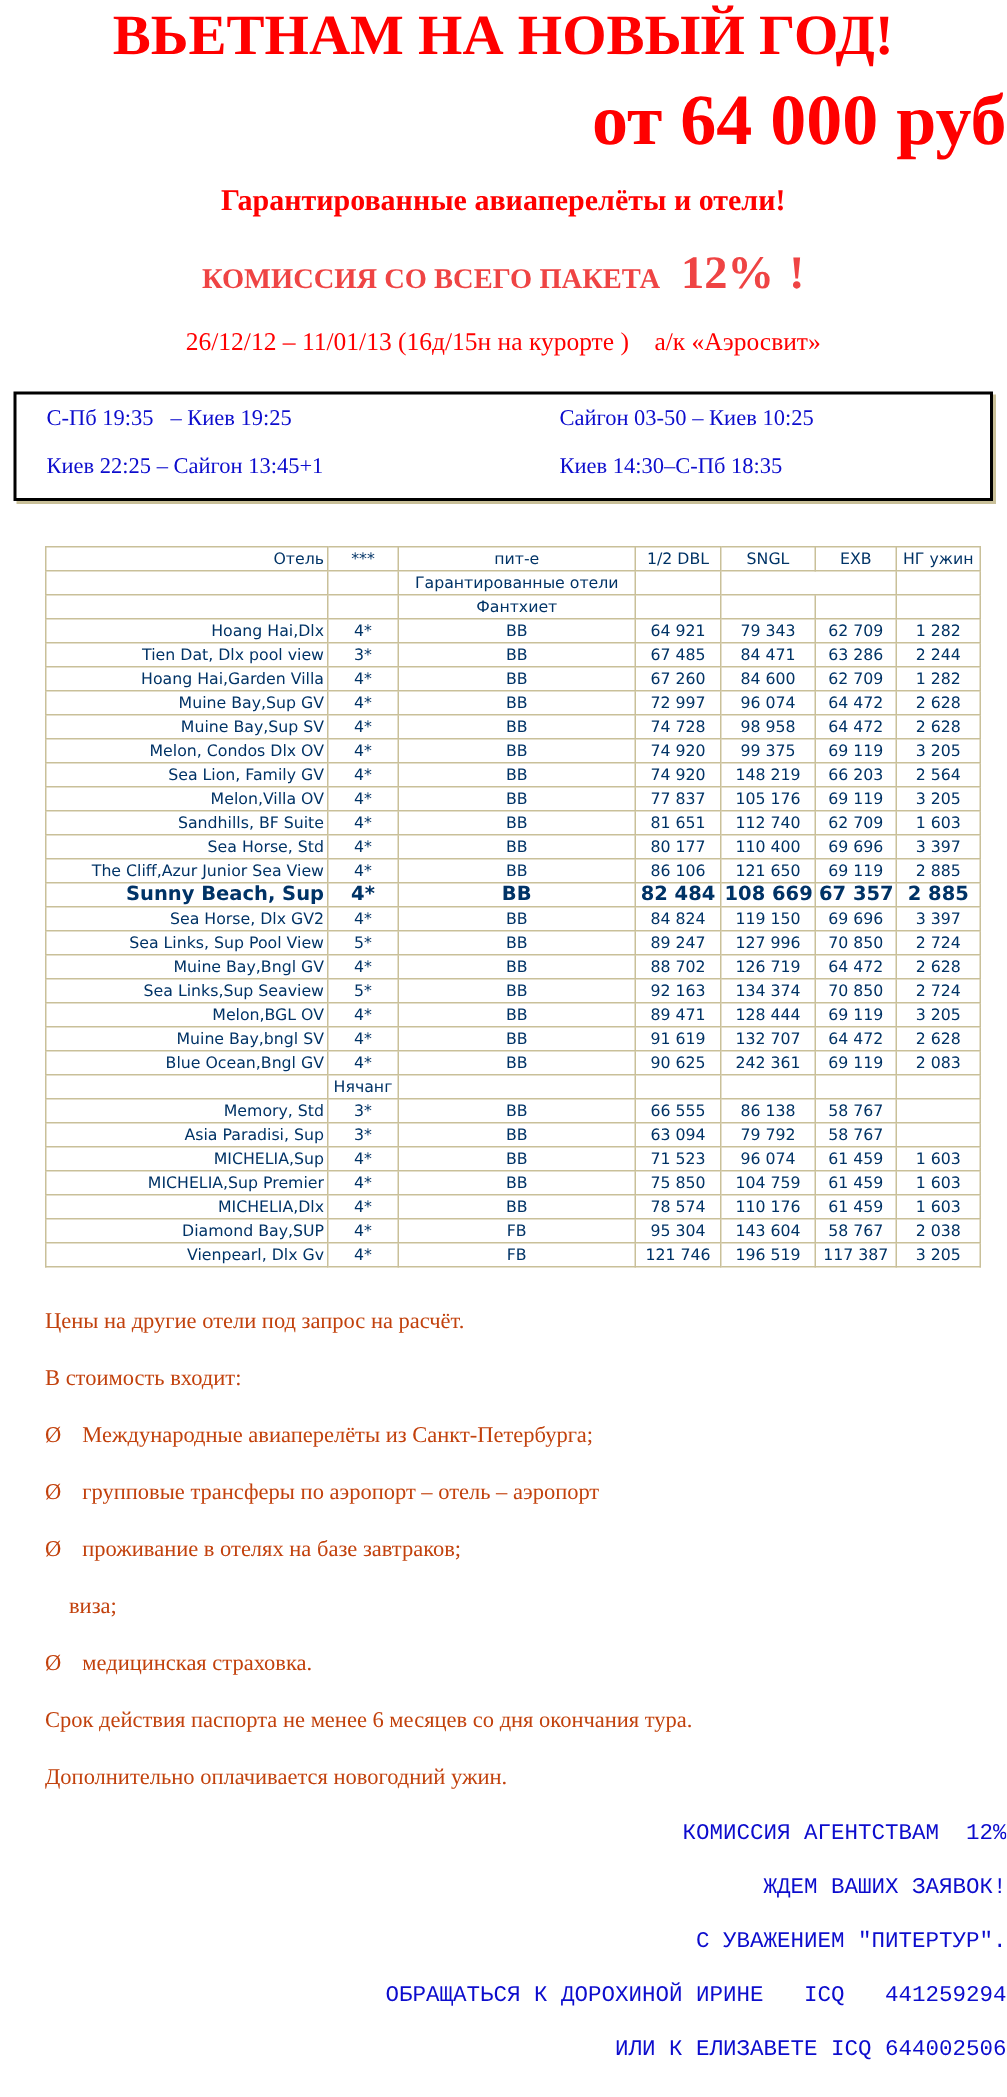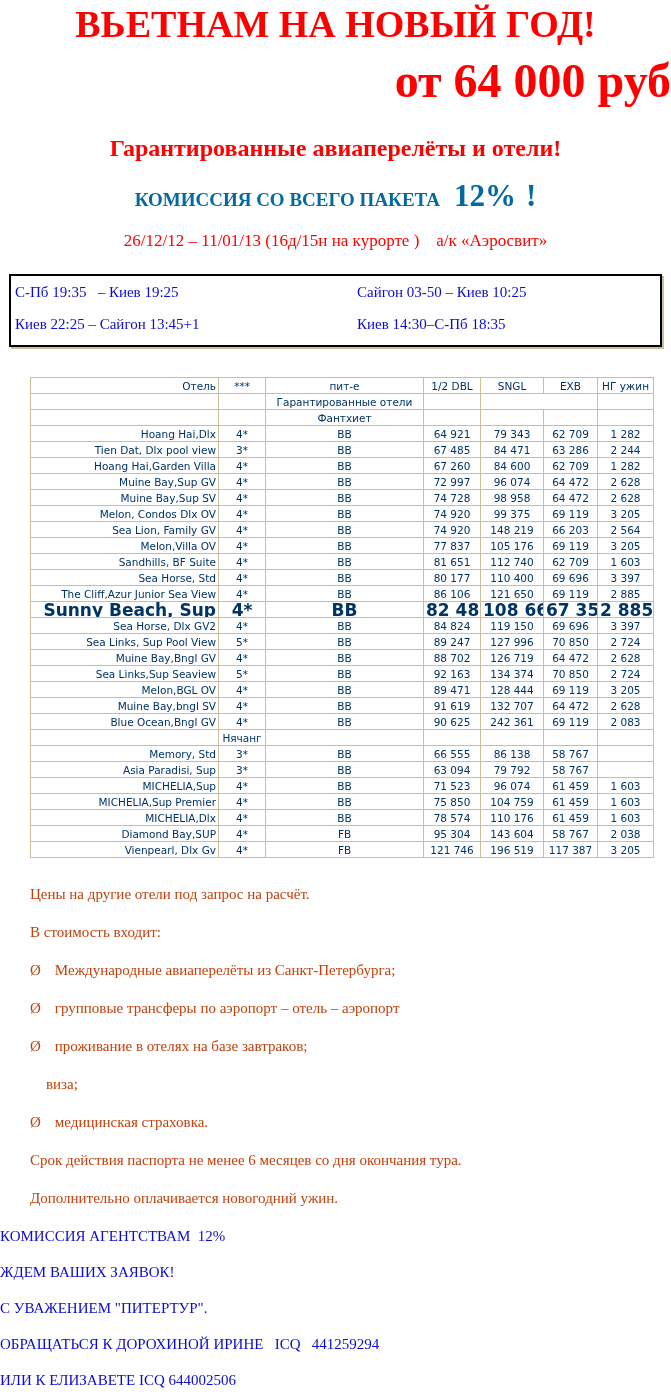--- a/index.html
+++ b/index.html
@@ -2,55 +2,55 @@
 <html><head>
 <meta charset="utf-8">
 <style>
   html,body{margin:0;padding:0;background:#ffffff;}
   .page{width:671px;background:#ffffff;overflow:hidden;}
 
   .title{margin-top:2px;text-align:center;color:#ff0000;
     font-family:"Liberation Serif",serif;font-weight:bold;font-size:38px;line-height:44px;}
   .price{margin-top:14px;text-align:right;color:#ff0000;
     font-family:"Liberation Serif",serif;font-weight:bold;font-size:48px;line-height:42px;}
-  .subtitle{margin-top:34px;text-align:center;color:#ff0000;
-    font-family:"Liberation Serif",serif;font-weight:bold;font-size:24px;line-height:24px;}
-  .commission{margin-top:18px;text-align:center;color:#0369a1;
+  .subtitle{margin-top:20px;text-align:center;color:#ff0000;
+    font-family:"Liberation Serif",serif;font-weight:bold;font-size:20px;line-height:24px;}
+  .commission{margin-top:18px;text-align:center;color:#ef4444;
     font-family:"Liberation Serif",serif;font-weight:bold;font-size:19px;line-height:36px;}
   .commission .big{font-size:31px;margin-left:14px;}
   .commission .excl{margin-left:10px;}
   .dates{margin-top:12px;text-align:center;color:#ff0000;white-space:pre-wrap;
     font-family:"Liberation Serif",serif;font-weight:normal;font-size:17px;line-height:22px;}
 
   .flight-box{margin:22px 9px 0 9px;border:2px solid #000000;box-shadow:2px 2px 0 #c9c099;
-    padding:8px 8px 10px 4px;color:#0c0ccd;background:#ffffff;
+    padding:8px 8px 10px 20px;color:#0c0ccd;background:#ffffff;
     font-family:"Liberation Serif",serif;font-size:15px;}
   .flight-row{display:flex;margin-bottom:15px;}
   .flight-row:last-child{margin-bottom:2px;}
   .flight-left{display:inline-block;width:342px;white-space:pre-wrap;}
   .flight-right{display:inline-block;white-space:pre-wrap;}
 
   table.price-table{margin:30px 0 0 30px;border-collapse:collapse;table-layout:fixed;width:623px;}
   table.price-table td{border:1px solid #c9c099;height:15px;padding:0 2px;
     font-family:"DejaVu Sans",sans-serif;font-size:10.5px;line-height:14px;
     color:#003366;overflow:hidden;white-space:nowrap;background:#ffffff;}
   td.c0{text-align:right;}
   td.c1,td.c2,td.c3,td.c4,td.c5,td.c6{text-align:center;}
   td.mcell{border:none;border-bottom:1px solid #c9c099;}
   td.wcell{border:none;}
-  tr.bold-row td{font-weight:bold;font-size:17px;margin-top:33px;}
+  tr.bold-row td{font-weight:bold;font-size:13px;margin-top:33px;}
 
   .notes{margin:28px 0 0 30px;color:#c2410c;
     font-family:"Liberation Serif",serif;font-size:15px;line-height:16px;}
   .note{margin-bottom:22px;white-space:pre-wrap;}
   .note.indent{padding-left:16px;}
   .bullet{margin-right:14px;}
 
-  .footer{text-align:left;color:#0c0ccd;margin-top:14px;
-    font-family:Liberation Serif, serif;font-size:15px;line-height:16px;}
+  .footer{text-align:right;color:#0c0ccd;margin-top:14px;
+    font-family:Liberation Mono, monospace;font-size:15px;line-height:16px;}
   .footer-line{margin-bottom:20px;white-space:pre-wrap;}
 </style>
 </head>
 <body>
 
 <div class="page">
 
   <div class="title">ВЬЕТНАМ НА НОВЫЙ ГОД!</div>
   <div class="price">от 64 000 руб</div>
   <div class="subtitle">Гарантированные авиаперелёты и отели!</div>

